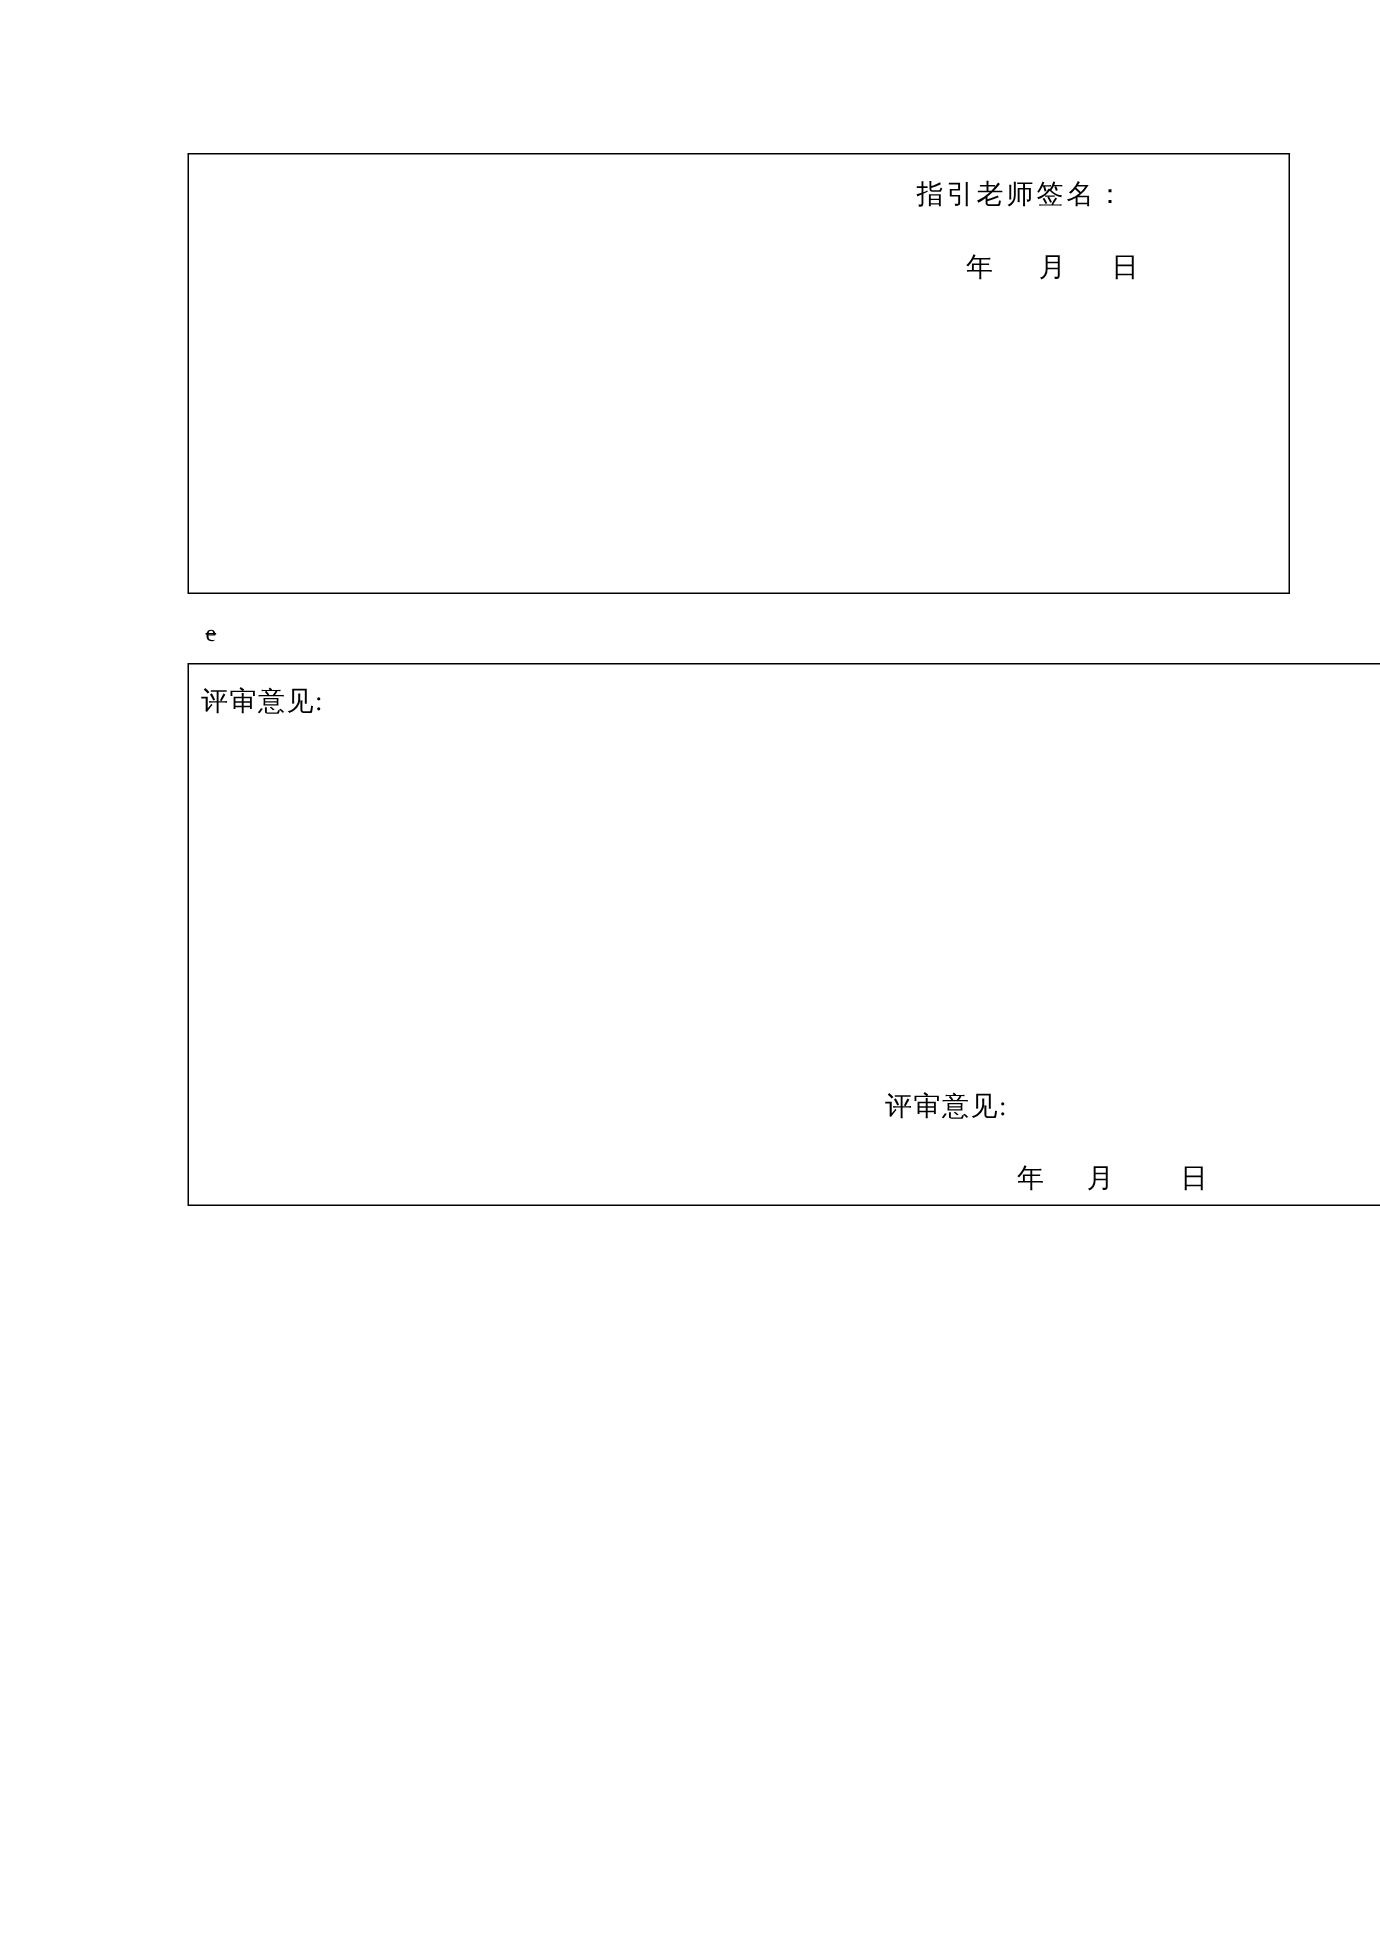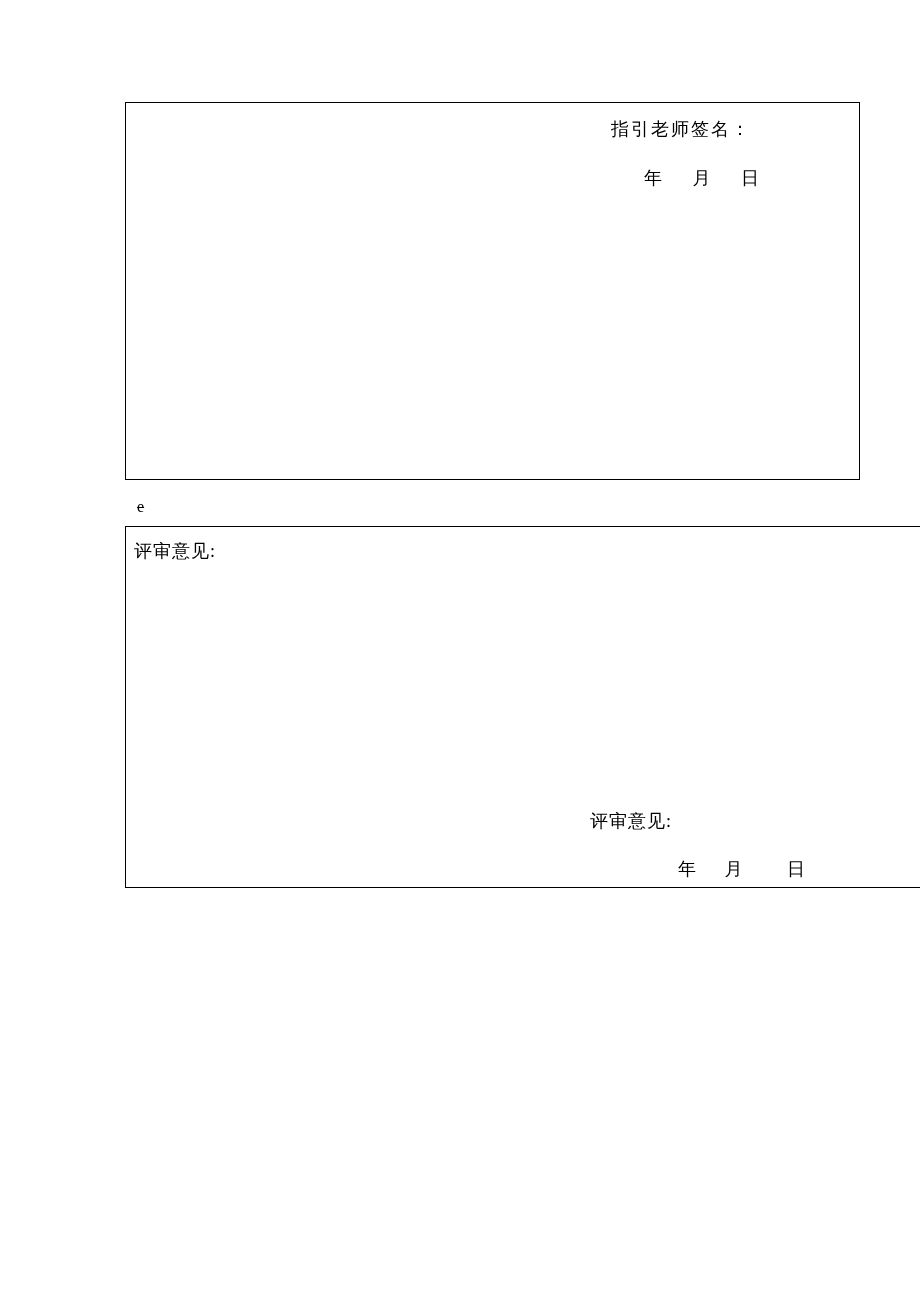--- a/index.html
+++ b/index.html
@@ -15,21 +15,21 @@
       position: relative;
     }
     .page-content {
       position: absolute;
       left: 125px;
       top: 102px;
       width: 735px;
     }
     .form-box-1 {
       width: 735px;
-      height: 378px;
+      height: 294px;
       border: 1px solid #000;
       position: relative;
     }
     .signature-line-1 {
       position: absolute;
       left: 485px;
       top: 14px;
       font-size: 18px;
       letter-spacing: 2px;
     }

